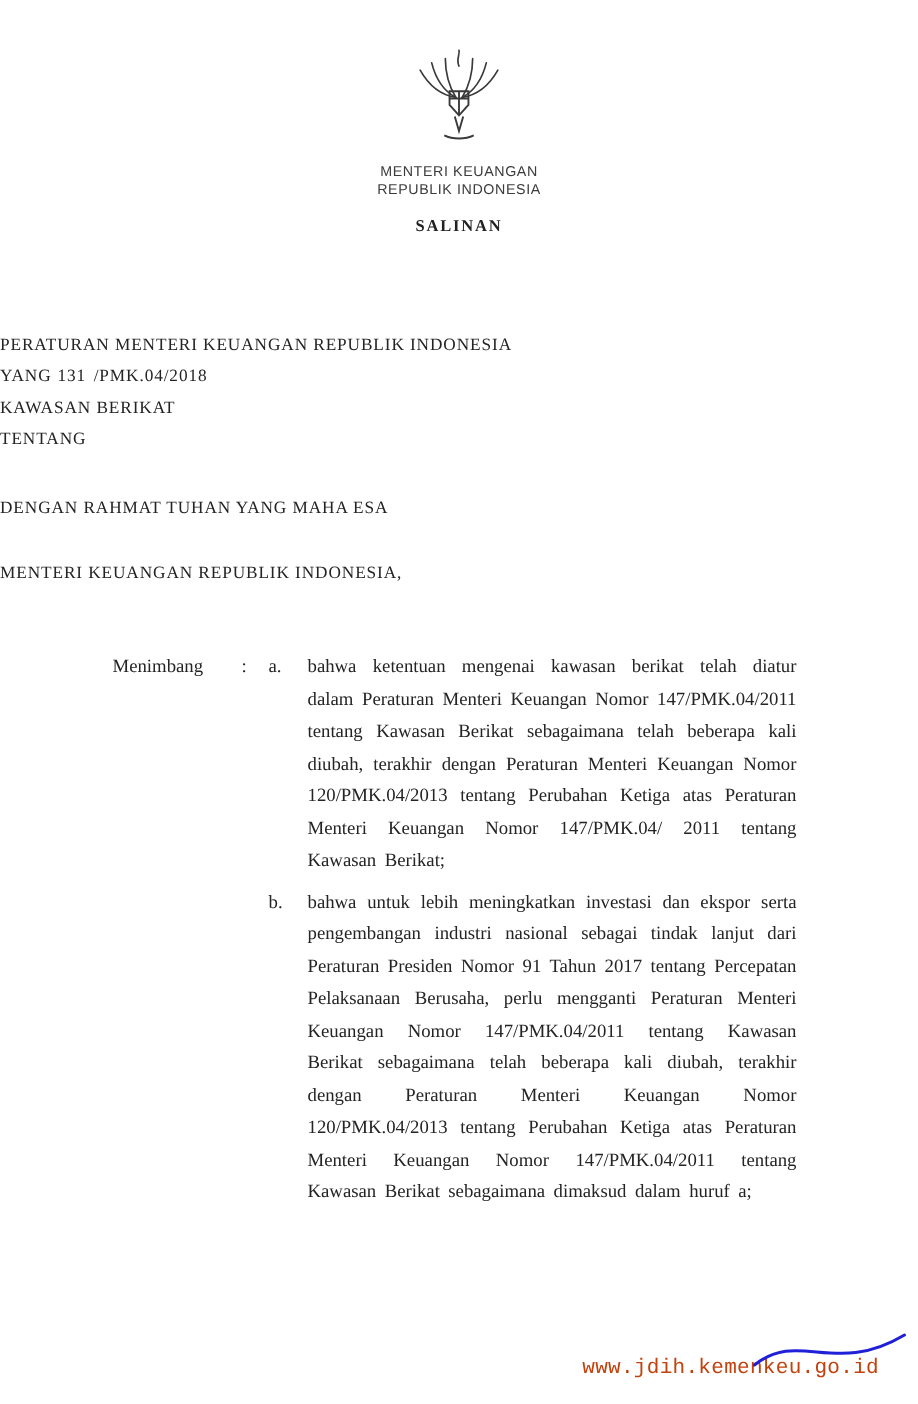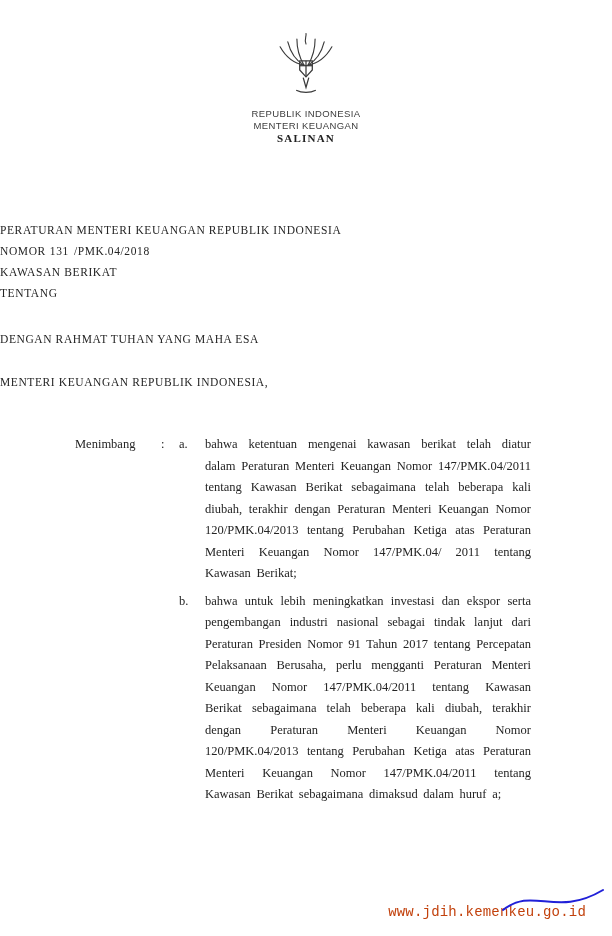--- a/index.html
+++ b/index.html
@@ -15,21 +15,21 @@
   }
 
   
   .header { position:absolute; top:26px; left:0; right:0; text-align:center; }
   .emblem { display:inline-block; width:70px; height:78px; }
   .ministry-line {
     font-family:"Liberation Sans", sans-serif;
     font-size:9.5px; line-height:11.5px; letter-spacing:0.4px; color:#3c3c3c;
   }
   .salinan {
-    font-size:11px; font-weight:bold; letter-spacing:1.2px; margin-top:1px; color:#222;
+    font-size:11px; font-weight:bold; letter-spacing:1.2px; margin-top:13px; color:#222;
   }
 
   
   .title-block {
     position:absolute; top:220px; left:0; right:0;
     text-align:left; font-size:11.5px; letter-spacing:0.6px;
     line-height:21px; color:#242424;
   }
   .nomor-val { margin-left:4px; margin-right:5px; }
   .gap1 { height:25px; }
@@ -89,29 +89,29 @@
           <path d="M41 42 h18 v13 l-9 10 l-9 -10 z"></path>
           <path d="M50 42 v23"></path>
           <path d="M41 49 h18"></path>
 
           <path d="M46 66 L50 80 L54 66"></path>
 
           <path d="M36 84 C44 88 56 88 64 84"></path>
         </g>
       </svg>
     </span>
+    <div class="ministry-line">MENTERI KEUANGAN</div>
     <div class="ministry-line">REPUBLIK INDONESIA</div>
-    <div class="ministry-line">MENTERI KEUANGAN</div>
     <div class="salinan">SALINAN</div>
   </div>
 
   <div class="title-block">
     <div>PERATURAN MENTERI KEUANGAN REPUBLIK INDONESIA</div>
     <div>
-      <span>NOMOR</span><span class="nomor-val">131</span><span>/PMK.04/2018</span>
+      <span>YANG</span><span class="nomor-val">131</span><span>/PMK.04/2018</span>
     </div>
     <div>KAWASAN BERIKAT</div>
     <div>TENTANG</div>
     <div class="gap1"></div>
     <div>DENGAN RAHMAT TUHAN YANG MAHA ESA</div>
     <div class="gap2"></div>
     <div>MENTERI KEUANGAN REPUBLIK INDONESIA,</div>
   </div>
 
   <div class="consider">

